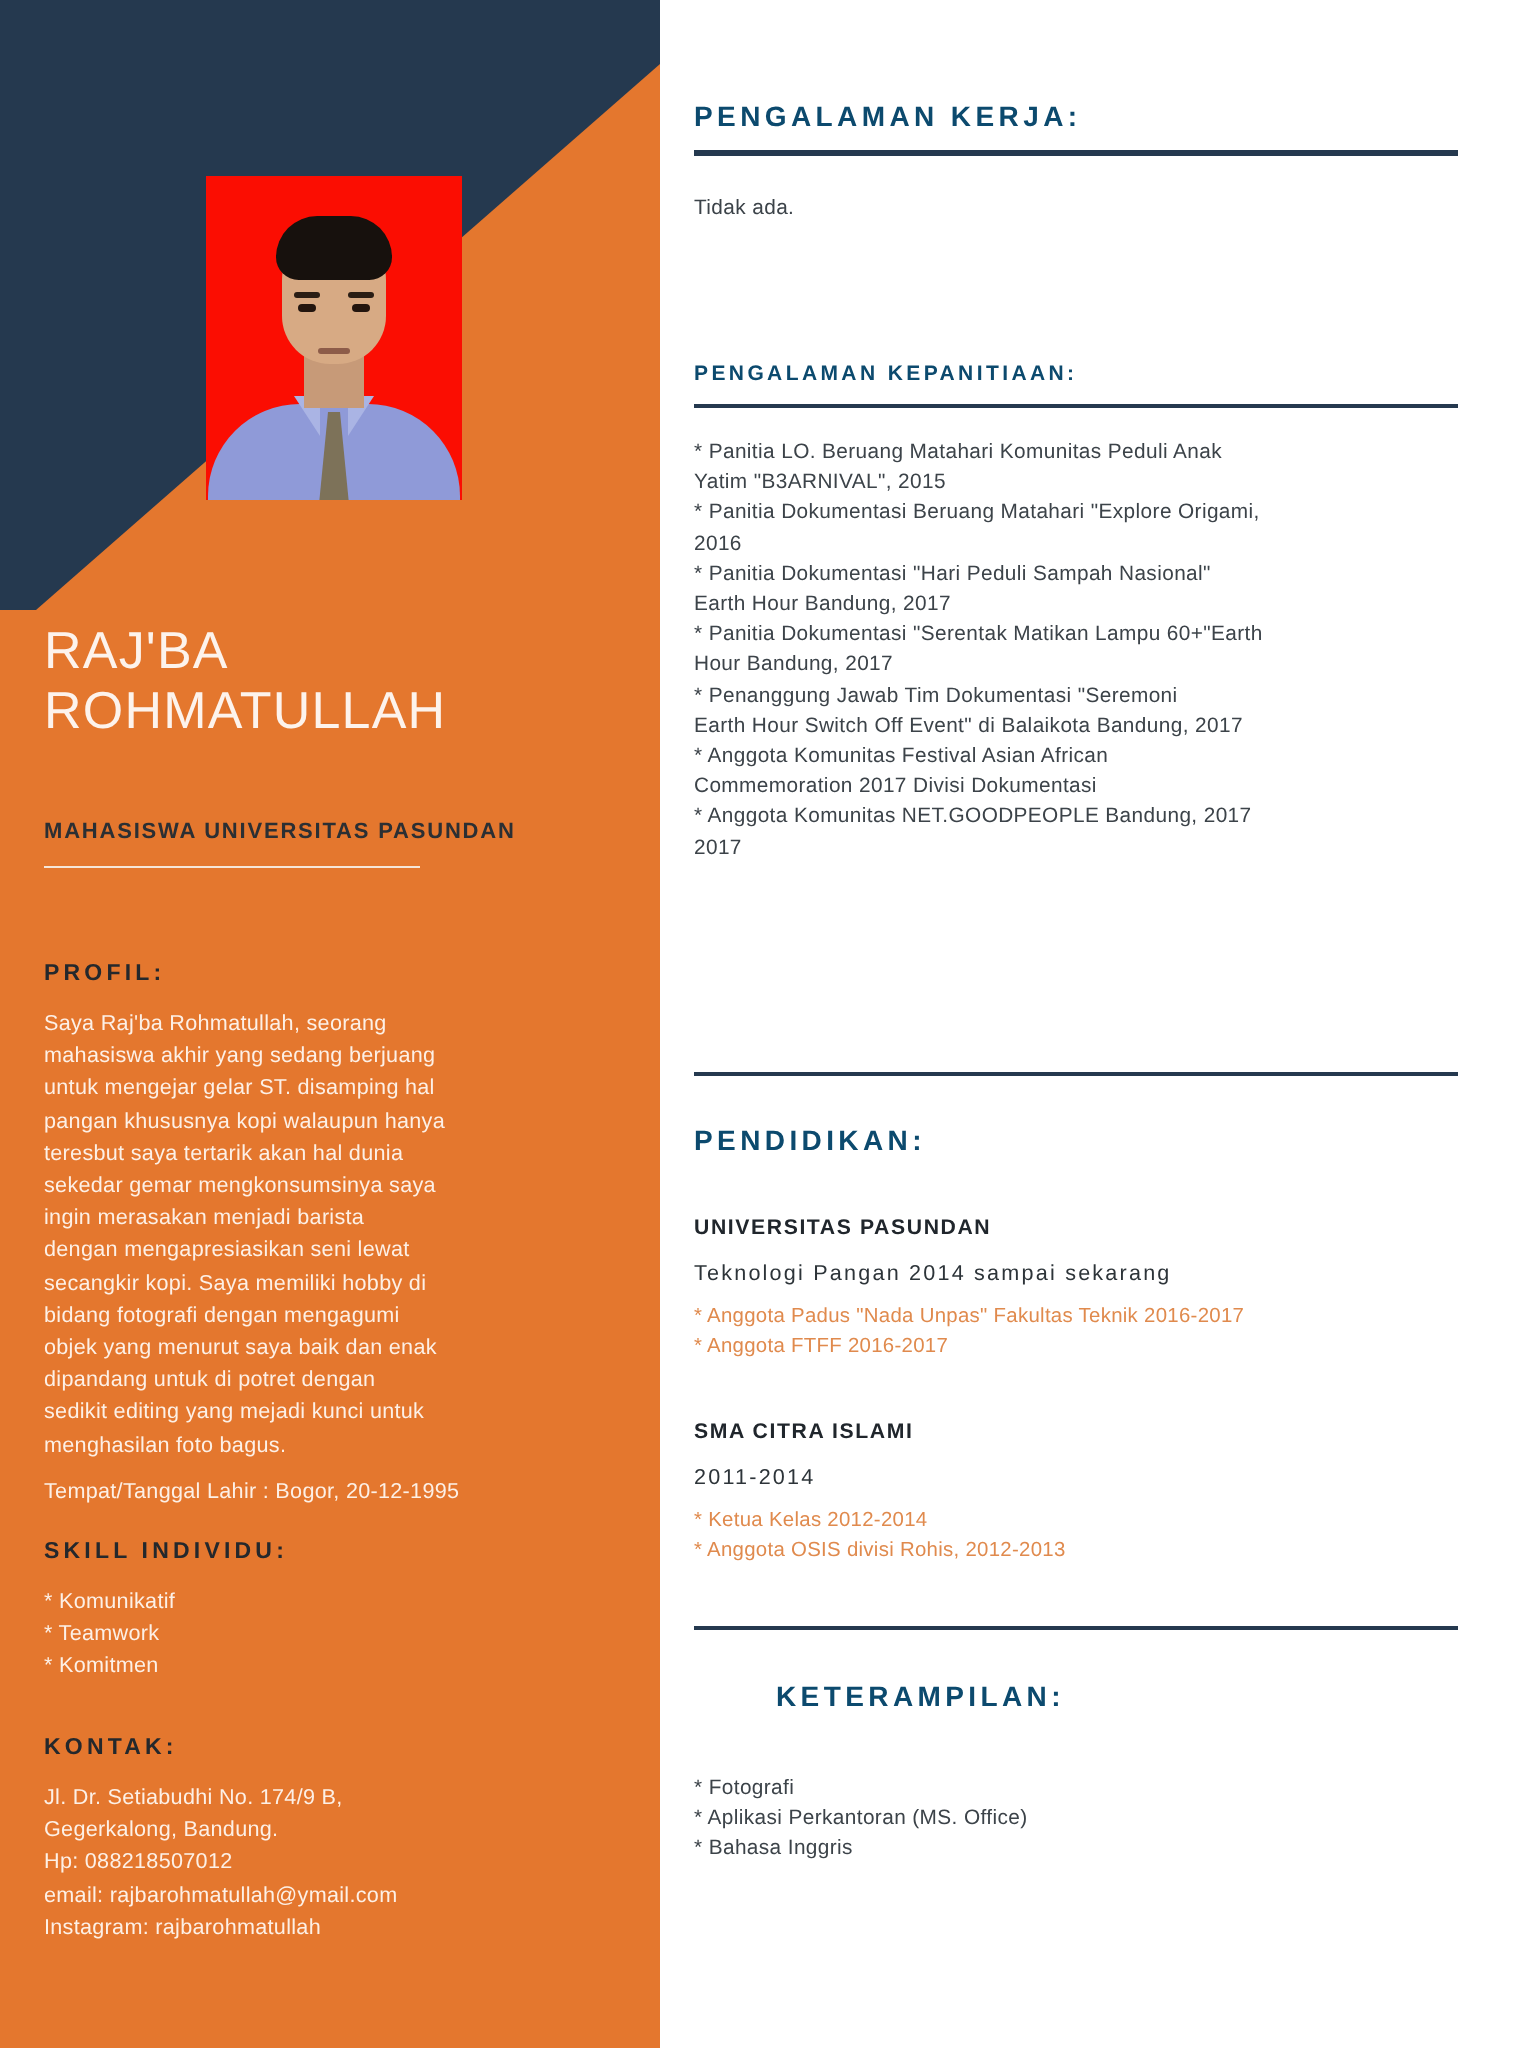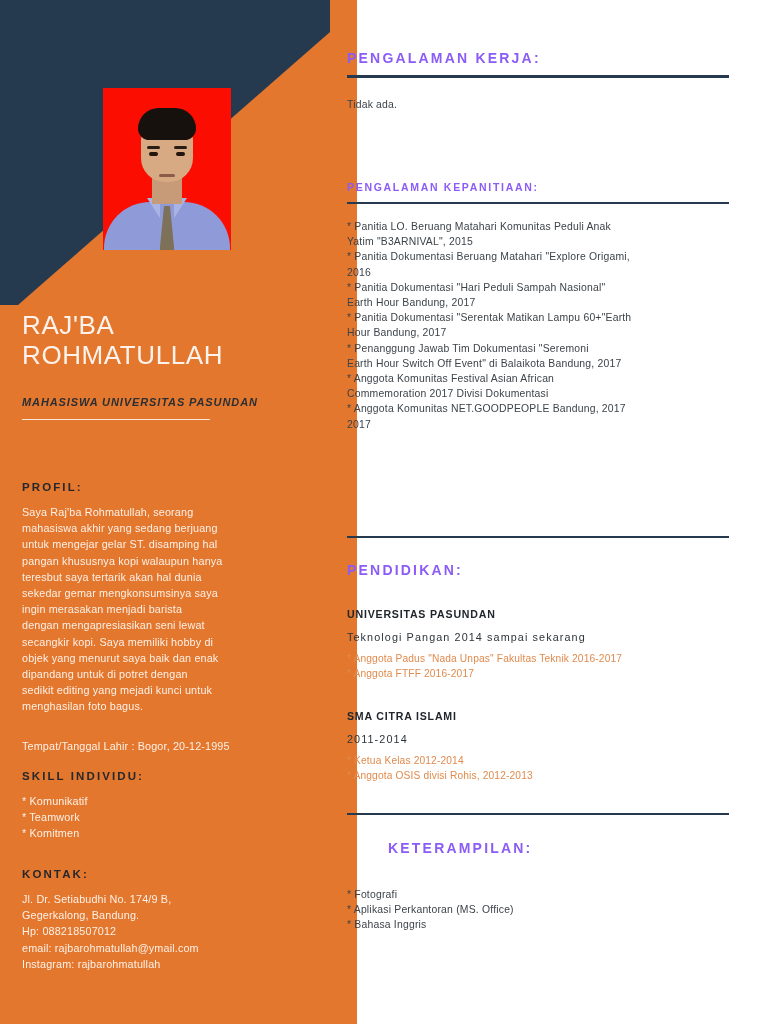--- a/index.html
+++ b/index.html
@@ -17,21 +17,21 @@
     height: 1024px;
     background: #ffffff;
     overflow: hidden;
   }
 
   
   .left-panel {
     position: absolute;
     left: 0;
     top: 0;
-    width: 357px;
+    width: 330px;
     height: 1024px;
     background: #e4772e;
     overflow: hidden;
   }
   
   .navy-wedge {
     position: absolute;
     left: 0;
     top: 0;
     width: 330px;
@@ -152,25 +152,24 @@
     width: 290px;
   }
   .name-line {
     color: #fdf3ec;
     font-size: 26px;
     line-height: 30px;
     letter-spacing: 0.6px;
     font-weight: 400;
   }
   .subtitle {
-    margin-top: 25px;
+    margin-top: 39px;
     color: #2b2f33;
     font-size: 11px;
     font-weight: bold;
-    font-style: italic;
     letter-spacing: 0.9px;
     line-height: 15px;
   }
   .subtitle-rule {
     margin-top: 9px;
     width: 188px;
     height: 1px;
     background: #f6e6d8;
   }
 
@@ -195,21 +194,21 @@
   .lbl-body .ln { display: block; }
 
   
   .right-col {
     position: absolute;
     left: 347px;
     top: 0;
     width: 382px;
   }
   .sec-title {
-    color: #8b5cf6;
+    color: #0c4a6e;
     font-size: 14px;
     font-weight: bold;
     letter-spacing: 2.2px;
   }
   .sec-title.small {
     font-size: 10.5px;
     letter-spacing: 1.7px;
   }
   .rule {
     height: 3px;
@@ -283,20 +282,21 @@
       <div class="lbl-body">
         <span class="ln">Saya Raj'ba Rohmatullah, seorang</span>
         <span class="ln">mahasiswa akhir yang sedang berjuang</span>
         <span class="ln">untuk mengejar gelar ST. disamping hal</span>
         <span class="ln">pangan khususnya kopi walaupun hanya</span>
         <span class="ln">teresbut saya tertarik akan hal dunia</span>
         <span class="ln">sekedar gemar mengkonsumsinya saya</span>
         <span class="ln">ingin merasakan menjadi barista</span>
         <span class="ln">dengan mengapresiasikan seni lewat</span>
         <span class="ln">secangkir kopi. Saya memiliki hobby di</span>
+        <span class="ln">bidang fotografi dengan mengagumi</span>
         <span class="ln">objek yang menurut saya baik dan enak</span>
         <span class="ln">dipandang untuk di potret dengan</span>
         <span class="ln">sedikit editing yang mejadi kunci untuk</span>
         <span class="ln">menghasilan foto bagus.</span>
       </div>
     </div>
 
     <div class="left-section" style="top:738px;">
       <div class="lbl-body">Tempat/Tanggal Lahir : Bogor, 20-12-1995</div>
     </div>

